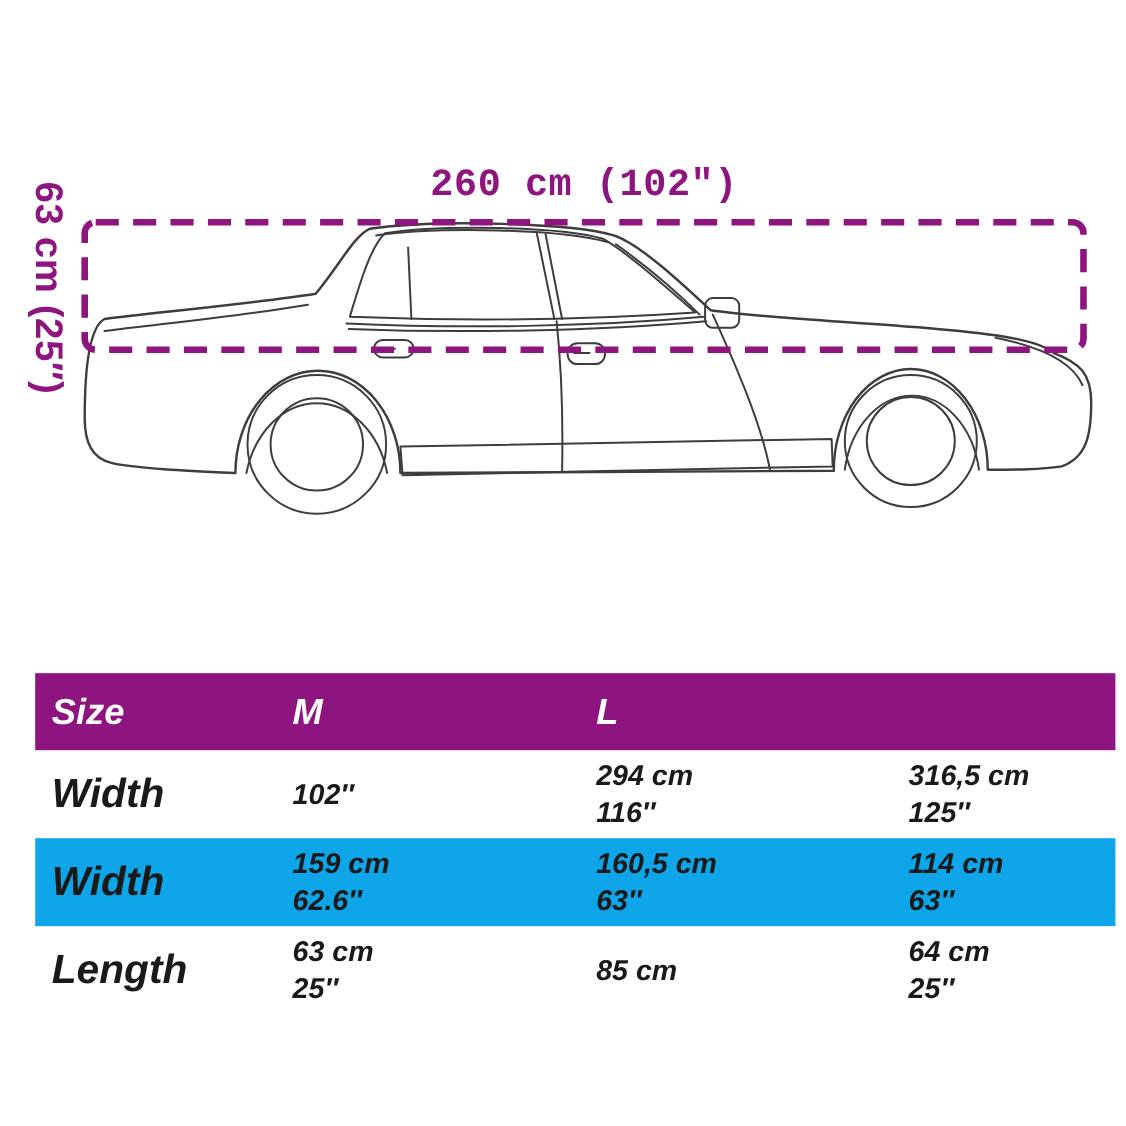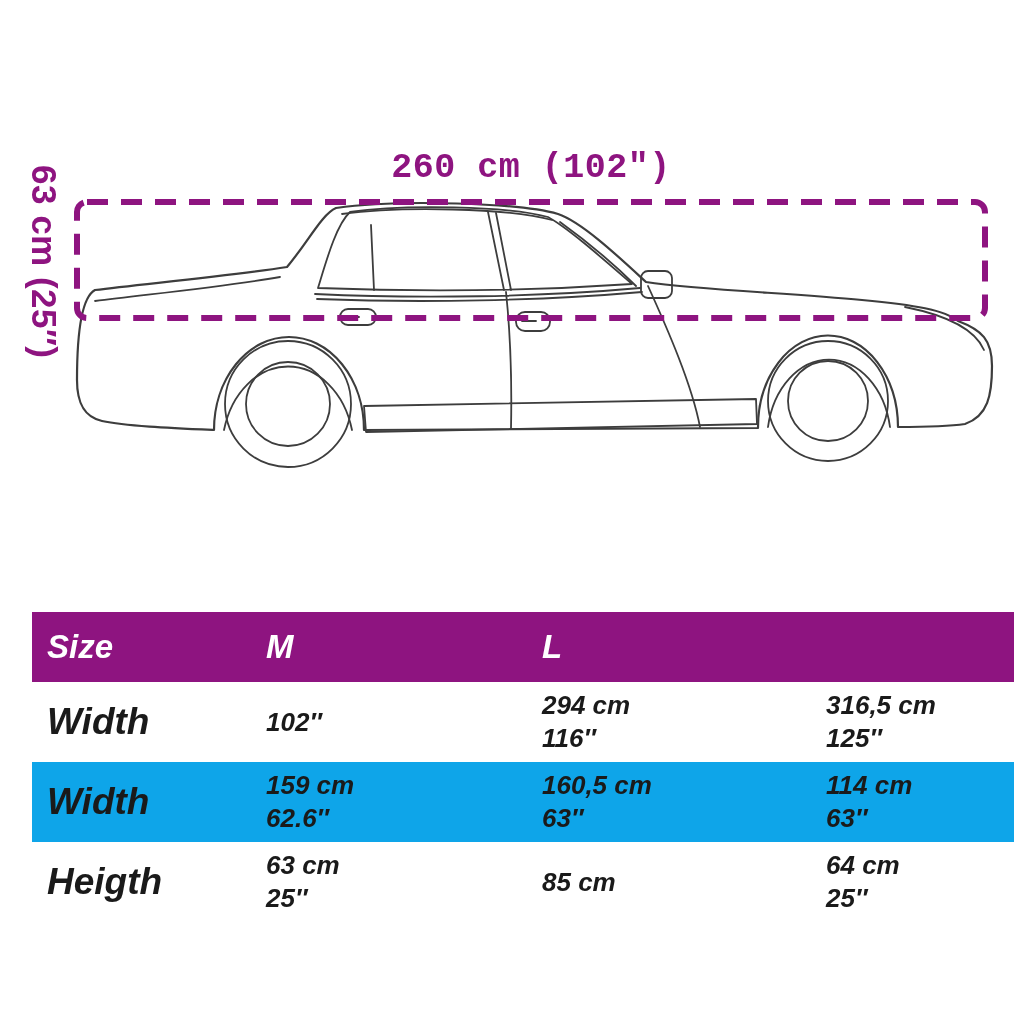--- a/index.html
+++ b/index.html
@@ -138,21 +138,21 @@
         <div>160,5 cm</div>
           <div>63″</div>
       </div>
       <div class="cell">
         <div>114 cm</div>
           <div>63″</div>
       </div>
     </div>
 
     <div class="trow tbody-row">
-      <div class="row-label">Heigth</div>
+      <div class="row-label">Length</div>
       <div class="cell">
         <div>63 cm</div>
           <div>25″</div>
       </div>
       <div class="cell">
         <div>85 cm</div>
       </div>
       <div class="cell">
         <div>64 cm</div>
           <div>25″</div>

